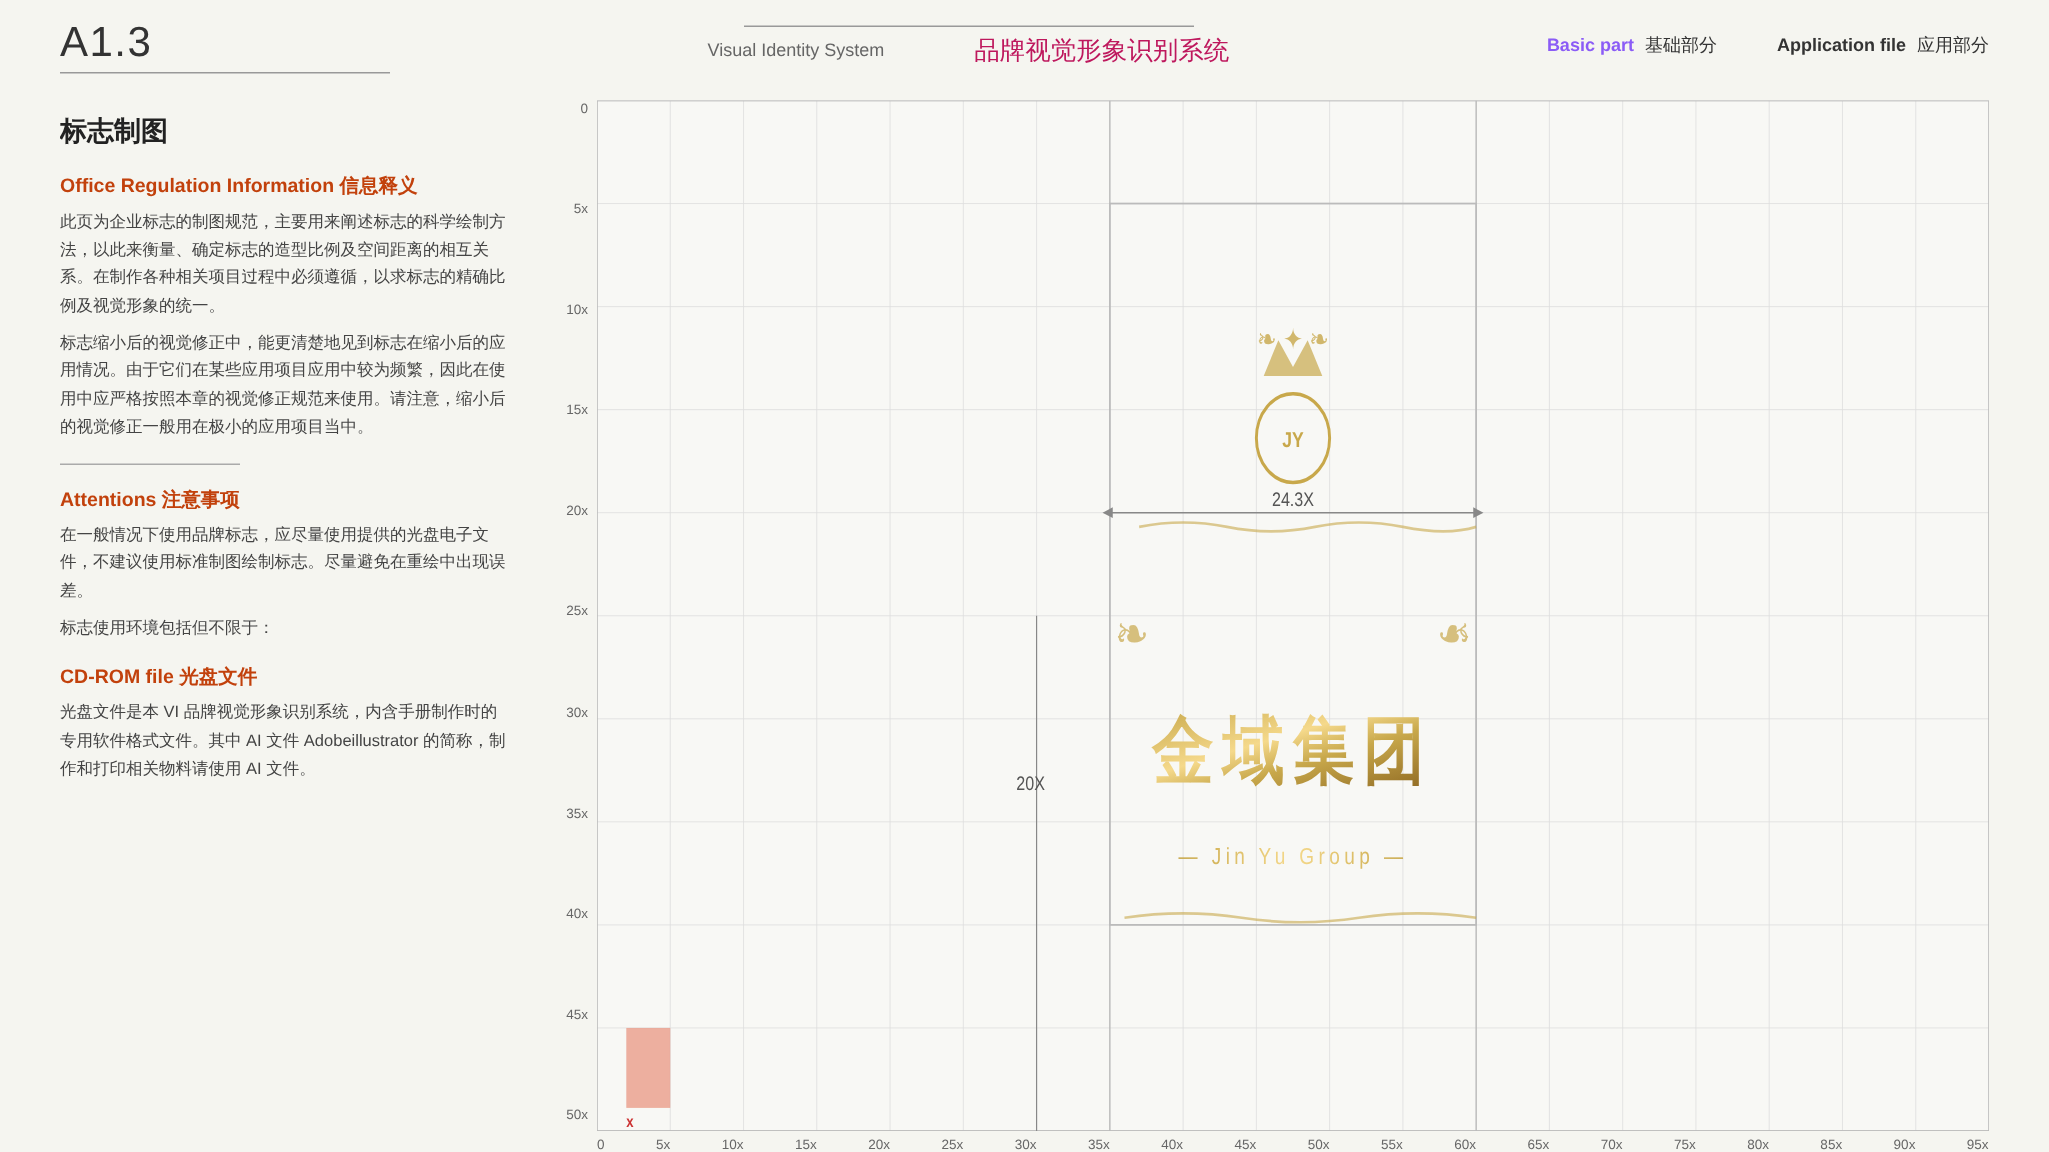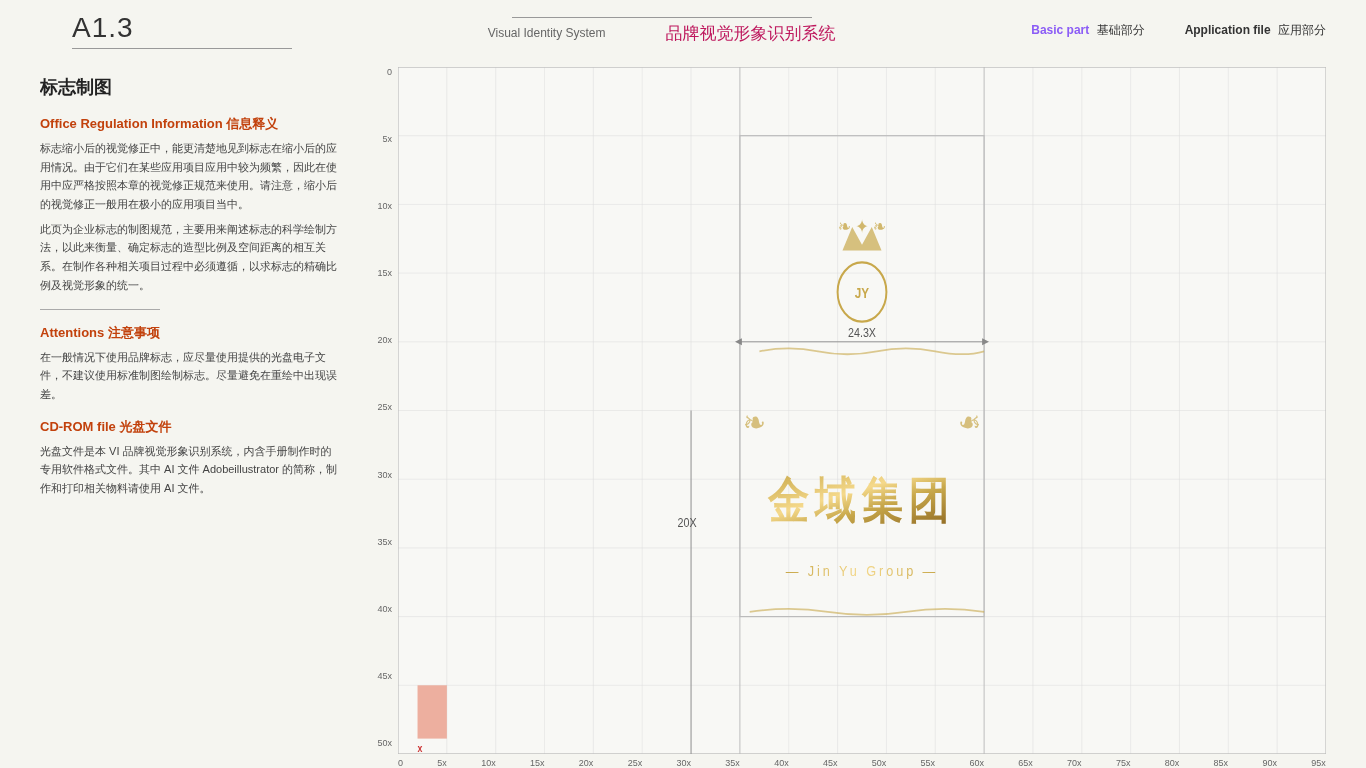--- a/index.html
+++ b/index.html
@@ -15,21 +15,20 @@
 
     
     .header {
       display: flex;
       align-items: center;
       justify-content: space-between;
       padding: 12px 40px 8px 40px;
       background: #f5f5f0;
       border-bottom: none;
       flex-shrink: 0;
-      margin-left: 32px;
     }
     .header-left {
       display: flex;
       flex-direction: column;
     }
     .page-code {
       font-size: 28px;
       font-weight: 300;
       color: #333;
       letter-spacing: 1px;
@@ -204,27 +203,28 @@
     </div>
   </div>
 </div>
 
 <div class="main-content">
 
   <div class="left-panel">
     <div class="section-title">标志制图</div>
 
     <div class="subsection-title">Office Regulation Information 信息释义</div>
+    <p class="body-text">此页为企业标志的制图规范，主要用来阐述标志的科学绘制方法，以此来衡量、确定标志的造型比例及空间距离的相互关系。在制作各种相关项目过程中必须遵循，以求标志的精确比例及视觉形象的统一。</p>
     <p class="body-text">标志缩小后的视觉修正中，能更清楚地见到标志在缩小后的应用情况。由于它们在某些应用项目应用中较为频繁，因此在使用中应严格按照本章的视觉修正规范来使用。请注意，缩小后的视觉修正一般用在极小的应用项目当中。</p>
-    <p class="body-text">此页为企业标志的制图规范，主要用来阐述标志的科学绘制方法，以此来衡量、确定标志的造型比例及空间距离的相互关系。在制作各种相关项目过程中必须遵循，以求标志的精确比例及视觉形象的统一。</p>
 
     <div class="divider-line"></div>
 
     <div class="subsection-title">Attentions 注意事项</div>
     <p class="body-text">在一般情况下使用品牌标志，应尽量使用提供的光盘电子文件，不建议使用标准制图绘制标志。尽量避免在重绘中出现误差。</p>
+    <p class="body-text">标志使用环境包括但不限于：</p>
 
     <div class="subsection-title">CD-ROM file 光盘文件</div>
     <p class="body-text">光盘文件是本 VI 品牌视觉形象识别系统，内含手册制作时的专用软件格式文件。其中 AI 文件 Adobeillustrator 的简称，制作和打印相关物料请使用 AI 文件。</p>
   </div>
 
   <div class="chart-area">
     <div class="chart-wrapper">
 
       <div class="y-axis">
         <span class="y-label">50x</span>

